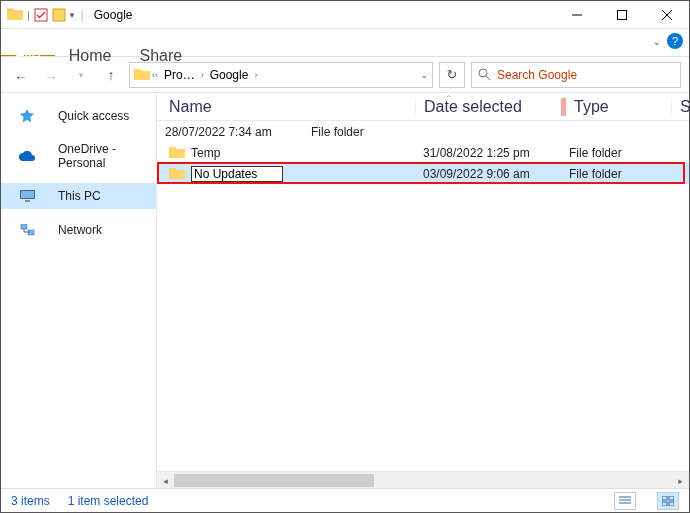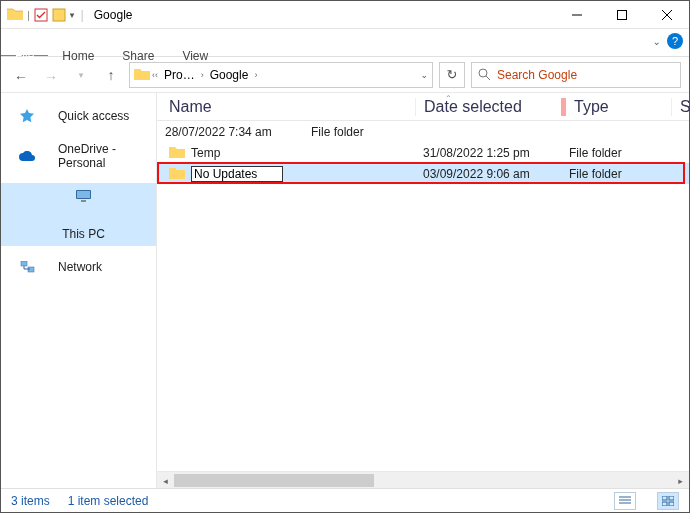--- a/index.html
+++ b/index.html
@@ -8,40 +8,40 @@
 
 
 .titlebar { height: 28px; display: flex; align-items: center; background: #fff; border-bottom: 1px solid #e5e5e5; }
 .titlebar .qat { display: flex; align-items: center; gap: 4px; padding-left: 6px; }
 .tb-title { font-size: 12px; color: #000; margin-left: 8px; }
 .tb-spacer { flex: 1; }
 .tb-btn { width: 45px; height: 28px; display: flex; align-items: center; justify-content: center; font-size: 13px; color: #000; }
 
 
 .ribbon { height: 28px; display: flex; align-items: stretch; background: #fff; border-bottom: 1px solid #e0e0e0; position: relative; }
-.ribbon .tab { padding: 0 14px; display: flex; align-items: center; font-size: 12px; color: #444; margin-top: 26px; }
+.ribbon .tab { padding: 0 14px; display: flex; align-items: center; font-size: 16px; color: #444; margin-top: 26px; }
 .ribbon .tab.file { background: #b38600; color: #fff; font-weight: 400; }
 .ribbon .right { position: absolute; right: 6px; top: 4px; display: flex; gap: 6px; align-items: center; }
 .help-circle { width: 16px; height: 16px; border-radius: 50%; background: #0078d7; color: #fff; font-size: 11px; display: flex; align-items: center; justify-content: center; }
 
 
 .navbar { height: 36px; display: flex; align-items: center; padding: 4px 8px; gap: 6px; border-bottom: 1px solid #e8e8e8; }
 .nav-arrow { width: 24px; height: 24px; display: flex; align-items: center; justify-content: center; color: #555; font-size: 14px; }
 .nav-arrow.dis { color: #bbb; }
 .addr { flex: 1; height: 26px; border: 1px solid #ccc; display: flex; align-items: center; padding: 0 4px; font-size: 12px; gap: 2px; }
 .addr .crumb { padding: 0 4px; display: flex; align-items: center; gap: 2px; }
 .addr .sep { color: #666; font-size: 9px; }
 .refresh { width: 26px; height: 26px; border: 1px solid #ccc; display: flex; align-items: center; justify-content: center; font-size: 13px; color: #555; }
 .search { width: 210px; height: 26px; border: 1px solid #ccc; display: flex; align-items: center; padding: 0 6px; font-size: 12px; color: #c2410c; gap: 6px; }
 
 
 .body { flex: 1; display: flex; min-height: 0; }
 .sidebar { width: 156px; border-right: 1px solid #e8e8e8; padding-top: 10px; font-size: 12px; }
 .side-item { display: flex; align-items: center; gap: 23px; padding: 5px 8px 5px 18px; color: #222; }
-.side-item.sel { background: #cde8ff; flex-direction: column; }
+.side-item.sel { background: #cde8ff; }
 .side-item .icon { width: 16px; height: 16px; display: flex; align-items: center; justify-content: center; }
 .side-group-gap { height: 8px; }
 
 .content { flex: 1; display: flex; flex-direction: column; min-width: 0; }
 .cols { height: 28px; display: flex; align-items: center; border-bottom: 1px solid #e8e8e8; font-size: 16px; color: #335; }
 .col { padding: 0 8px; display: flex; align-items: center; gap: 4px; }
 .col.name { width: 258px; padding-left: 12px; }
 .col.date { width: 146px; border-left: 1px solid #eee; }
 .col.type { flex: 1; border-left: 5px solid #fca5a5; }
 .col.trail { width: 18px; border-left: 1px solid #eee; text-align:center; }
@@ -119,21 +119,20 @@
           <line x1="0" y1="0" x2="10" y2="10" stroke="#000"></line>
           <line x1="10" y1="0" x2="0" y2="10" stroke="#000"></line>
         </svg>
       </div>
   </div>
 
   <div class="ribbon">
     <div class="tab file">File</div>
     <div class="tab">Home</div>
     <div class="tab">Share</div>
-    <div class="tab">View</div>
     <div class="right">
       <span style="font-size:10px;color:#666;">⌄</span>
       <span class="help-circle">?</span>
     </div>
   </div>
 
   <div class="navbar">
     <div class="nav-arrow">←</div>
     <div class="nav-arrow dis">→</div>
     <div class="nav-arrow dis" style="font-size:9px;">▾</div>

